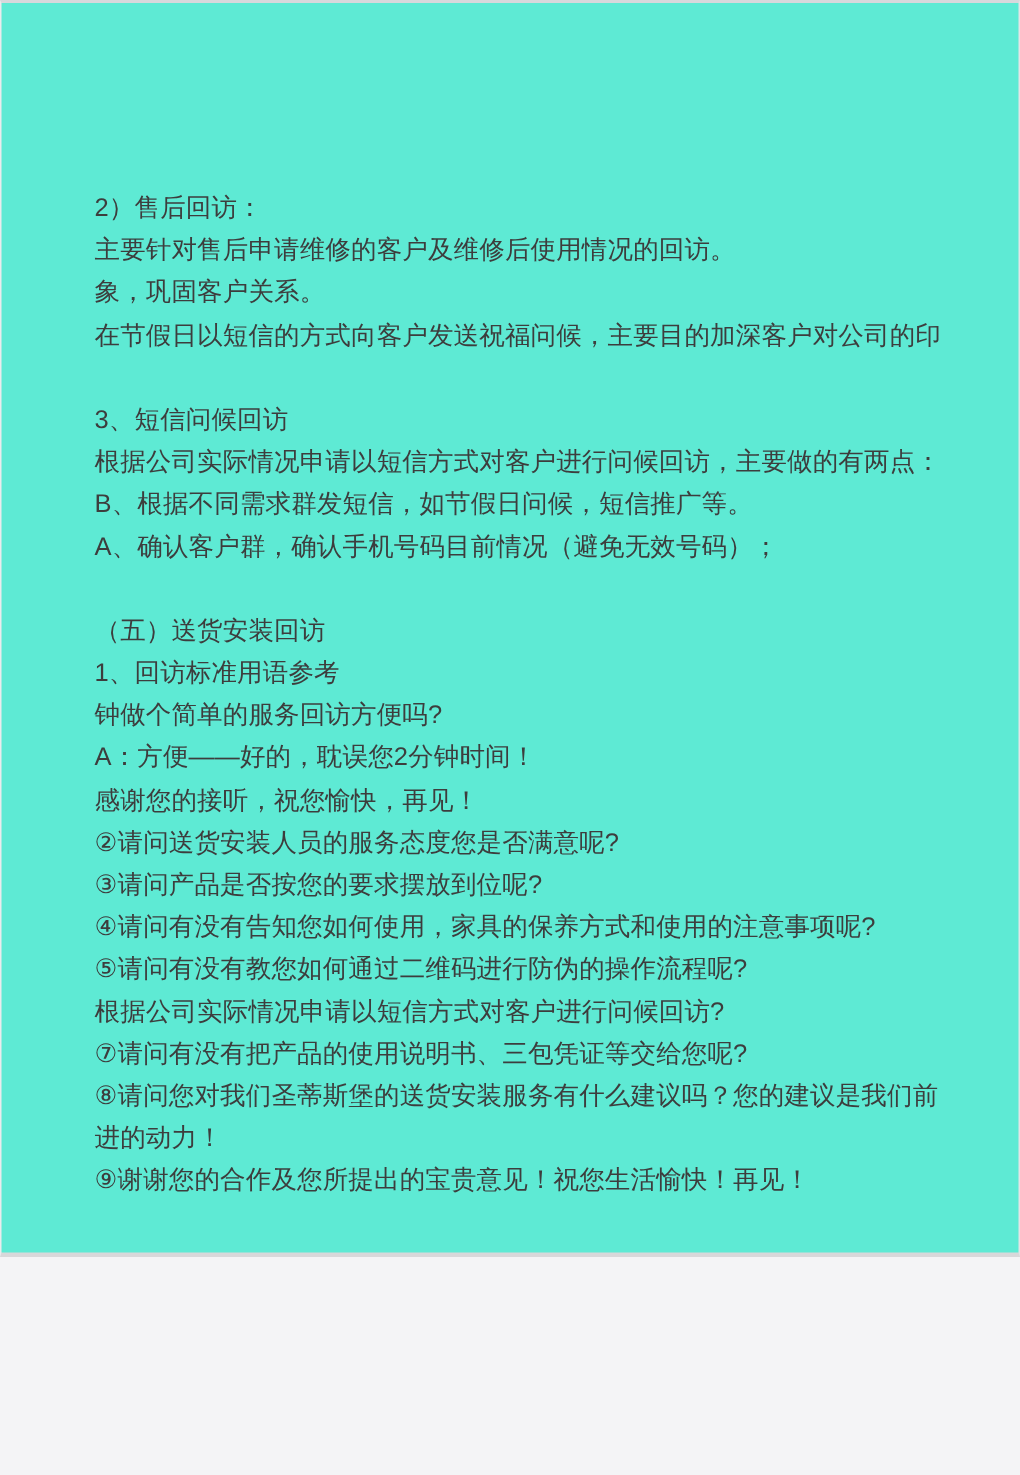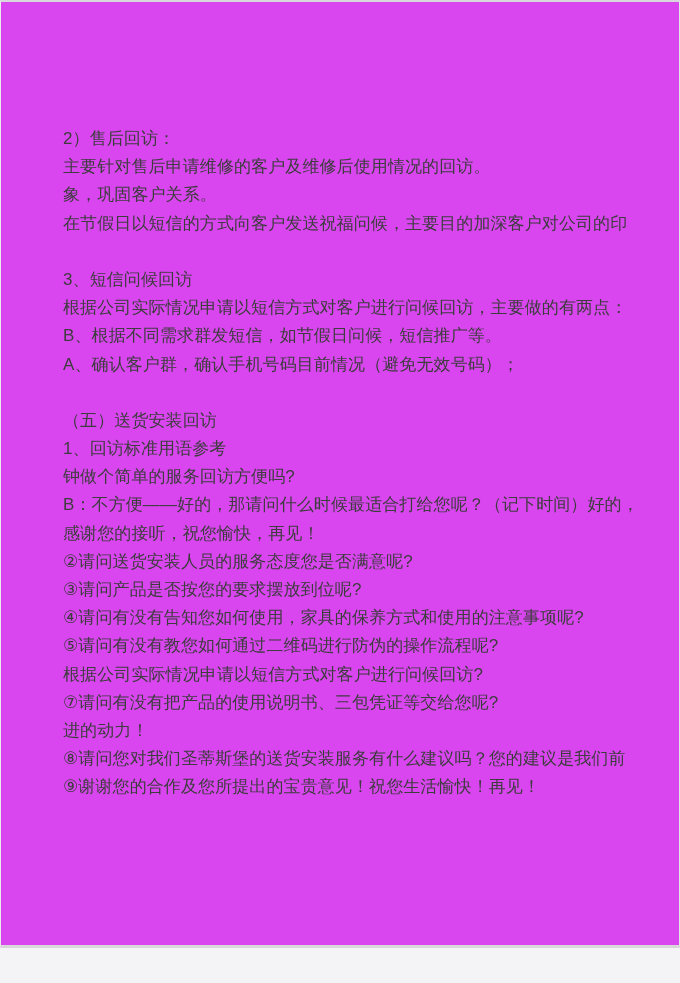--- a/index.html
+++ b/index.html
@@ -5,22 +5,22 @@
   html, body {
     margin: 0;
     padding: 0;
     background: #f4f4f6;
     font-family: "Liberation Sans", "DejaVu Sans", sans-serif;
   }
   .page {
     position: relative;
     box-sizing: border-box;
     width: 680px;
-    height: 948px;
-    background: #d946ef;
+    height: 838px;
+    background: #5eead4;
     border-top: 2px solid #d8d8dc;
     border-bottom: 3px solid #d8d8da;
     border-left: 1px solid #ebebed;
     border-right: 1px solid #e4e4e6;
     overflow: hidden;
   }
   .content {
     padding: 123px 40px 0 62px;
     color: #3d3d3d;
     font-size: 17px;
@@ -49,26 +49,26 @@
       <div class="section">
         <p class="line">3、短信问候回访</p>
         <p class="line">根据公司实际情况申请以短信方式对客户进行问候回访，主要做的有两点：</p>
         <p class="line">B、根据不同需求群发短信，如节假日问候，短信推广等。</p>
         <p class="line">A、确认客户群，确认手机号码目前情况（避免无效号码）；</p>
       </div>
       <div class="section">
         <p class="line">（五）送货安装回访</p>
         <p class="line">1、回访标准用语参考</p>
         <p class="line">钟做个简单的服务回访方便吗?</p>
-        <p class="line">B：不方便——好的，那请问什么时候最适合打给您呢？（记下时间）好的，</p>
+        <p class="line">A：方便——好的，耽误您2分钟时间！</p>
         <p class="line">感谢您的接听，祝您愉快，再见！</p>
         <p class="line">②请问送货安装人员的服务态度您是否满意呢?</p>
         <p class="line">③请问产品是否按您的要求摆放到位呢?</p>
         <p class="line">④请问有没有告知您如何使用，家具的保养方式和使用的注意事项呢?</p>
         <p class="line">⑤请问有没有教您如何通过二维码进行防伪的操作流程呢?</p>
         <p class="line">根据公司实际情况申请以短信方式对客户进行问候回访?</p>
         <p class="line">⑦请问有没有把产品的使用说明书、三包凭证等交给您呢?</p>
+        <p class="line">⑧请问您对我们圣蒂斯堡的送货安装服务有什么建议吗？您的建议是我们前</p>
         <p class="line">进的动力！</p>
-        <p class="line">⑧请问您对我们圣蒂斯堡的送货安装服务有什么建议吗？您的建议是我们前</p>
         <p class="line">⑨谢谢您的合作及您所提出的宝贵意见！祝您生活愉快！再见！</p>
       </div>
     </div>
 </div>
 
 </body></html>

